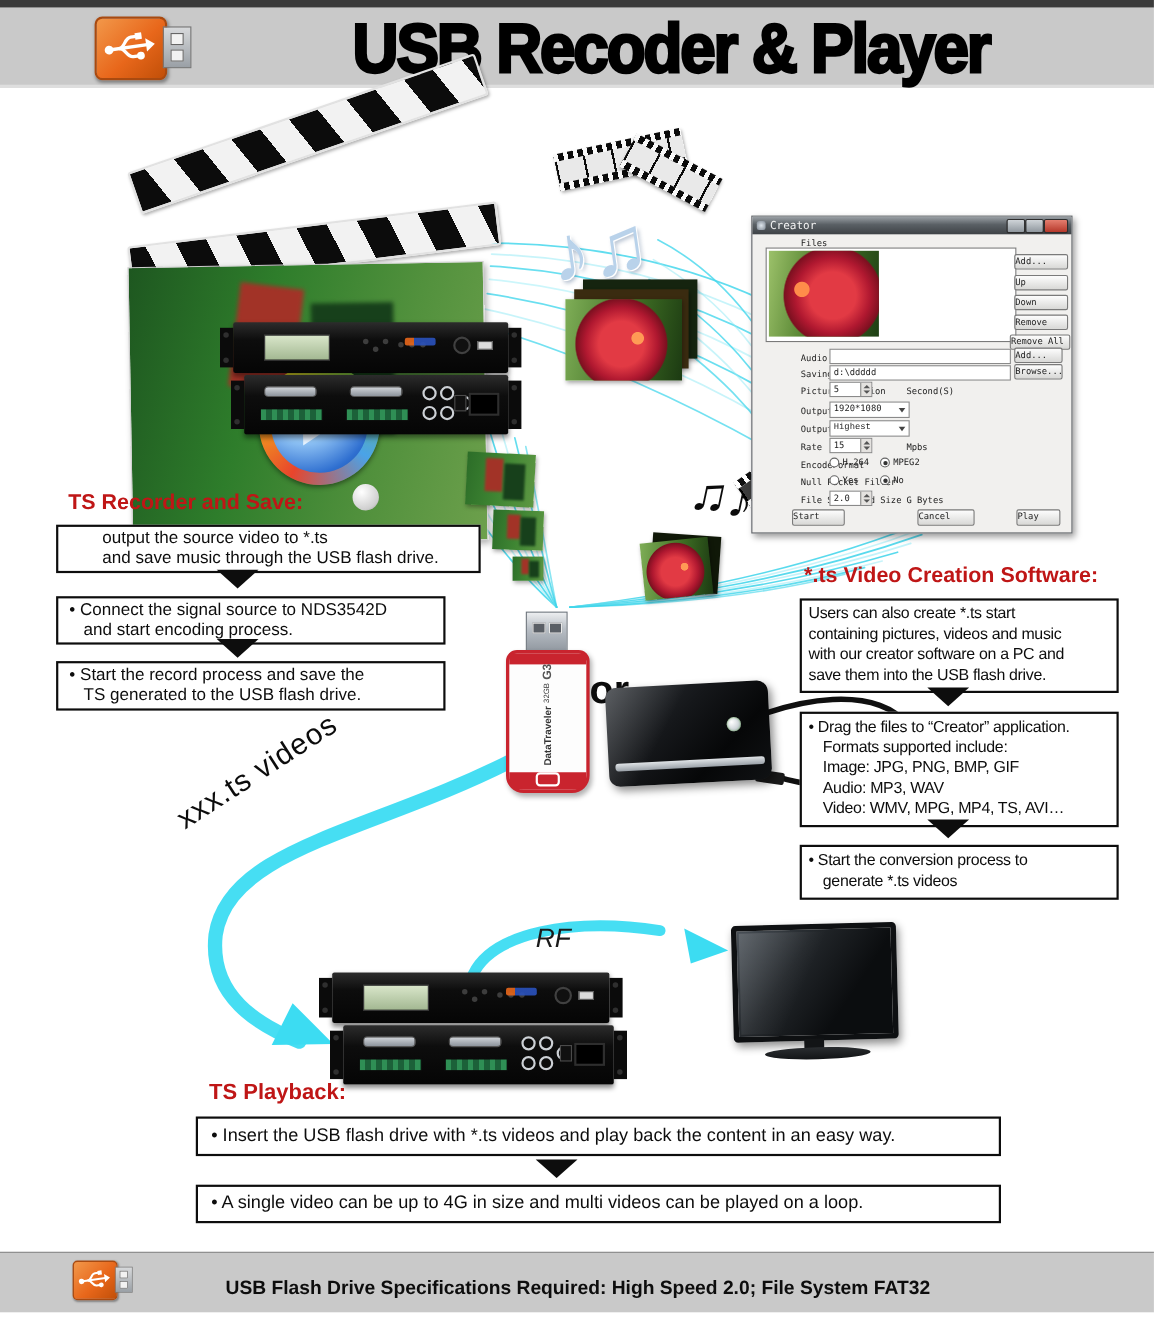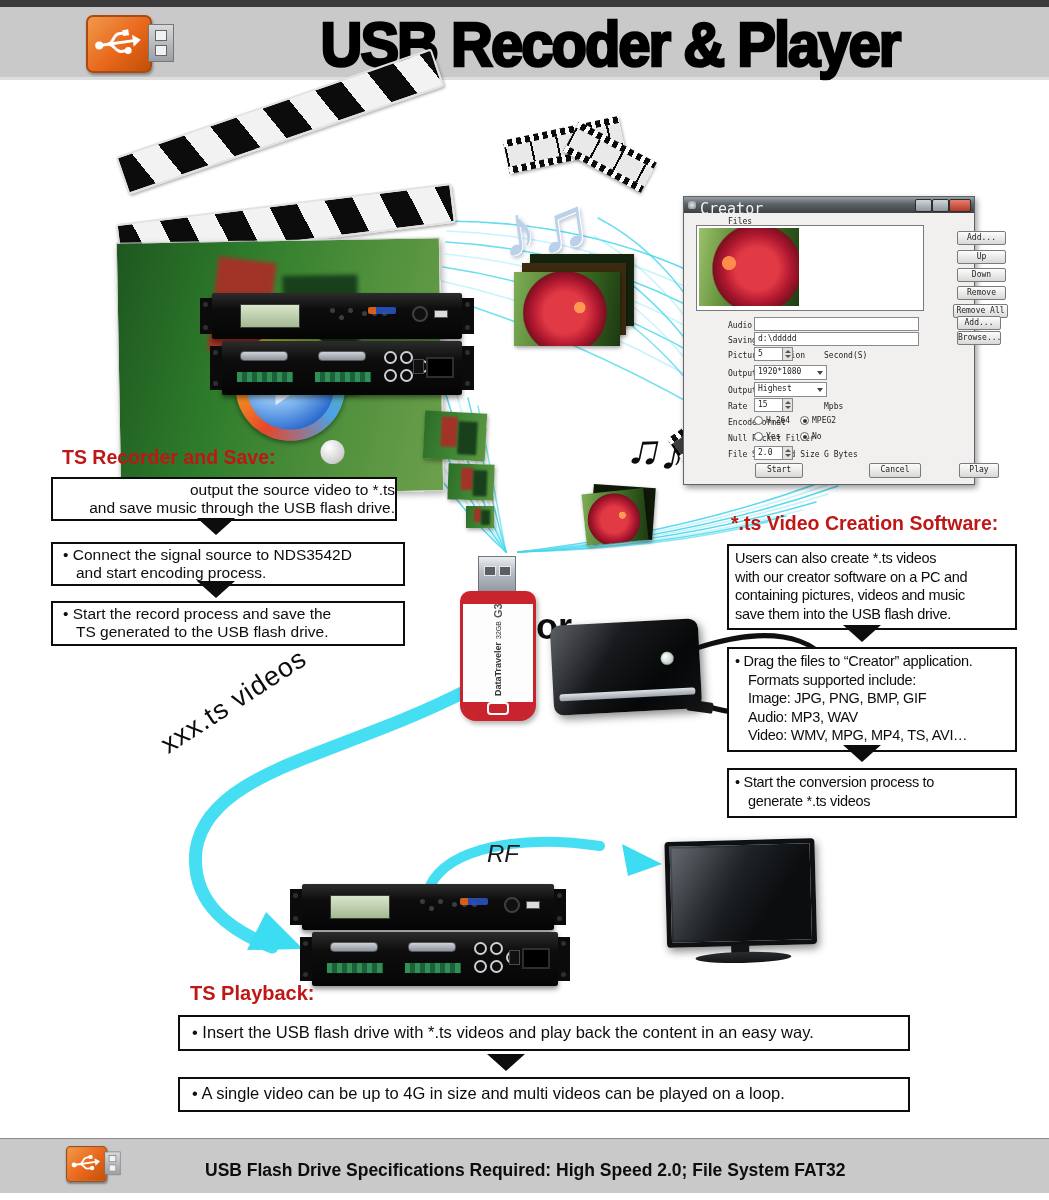--- a/index.html
+++ b/index.html
@@ -23,43 +23,43 @@
   .usbicon .plug i{position:absolute;left:6px;width:10px;height:9px;background:#f2f2f2;border:1px solid #666;}
   .usbicon .plug i.h1{top:5px;} .usbicon .plug i.h2{top:20px;}
   .usbicon svg{position:absolute;left:6px;top:9px;}
   .usbicon.small{transform:scale(.62);transform-origin:top left;}
 
   
   .red-h{font-size:19.5px;font-weight:700;color:#bf1616;}
 
   
   .ibox{border:2px solid #0d0d0d;background:#fff;font-size:15.5px;line-height:17.5px;color:#0d0d0d;}
-  .ibox.center{text-align:right;}
+  .ibox.center{text-align:left;padding-left:40px;}
   .ibox .ln{display:block;white-space:nowrap;}
   .ibox .ind{padding-left:13px;}
   .rbox{font-size:14.5px;letter-spacing:-.3px;line-height:18.5px;padding:3px 6px;}
   .pbox{font-size:16.5px;line-height:30px;padding-left:12px;}
   .darr{width:0;height:0;border-left:19px solid transparent;border-right:19px solid transparent;border-top:17px solid #0d0d0d;}
 
   
   .cwin{left:683px;top:196px;width:290px;height:287px;background:#f1f0ee;border:1px solid #5f6368;
         box-shadow:2px 3px 6px rgba(0,0,0,.4);font-family:"DejaVu Sans Mono",monospace;font-size:8px;color:#222;z-index:6;}
   .cwin .tbar{position:absolute;left:0;top:0;right:0;height:16px;background:linear-gradient(180deg,#9aa0a5,#5a6065 45%,#3e4246);}
   .cwin .tbar .ticon{position:absolute;left:4px;top:4px;width:8px;height:8px;background:radial-gradient(circle,#dfe6ec,#7d8691);border-radius:2px;}
-  .cwin .ttl{position:absolute;left:16px;top:3px;color:#f3f3f3;font-size:15px;}
+  .cwin .ttl{position:absolute;left:16px;top:3px;color:#f3f3f3;font-size:10px;}
   .cwin .wbtn{position:absolute;top:2px;height:11px;border:1px solid #2d2d2d;border-radius:2px;background:linear-gradient(180deg,#cfd4d8,#8f979e);}
   .cwin .wmin{right:42px;width:15px;} .cwin .wmax{right:25px;width:15px;}
   .cwin .wclose{right:3px;width:20px;background:linear-gradient(180deg,#e57e6f,#b5382a);}
   .cwin .lbl{position:absolute;white-space:nowrap;padding-left:28px;}
   .cwin .listbox{position:absolute;left:12px;top:28px;width:226px;height:84px;background:#fff;border:1px solid #7a7a7a;}
   .cwin .flower-thumb{position:absolute;left:2px;top:2px;width:100px;height:78px;
         background:radial-gradient(circle at 30% 45%,#ff8c4a 0 8%,transparent 9%),
                    radial-gradient(circle at 58% 52%,#e23a44 0 30%,#b01830 48%,#7c1020 62%,transparent 64%),
                    linear-gradient(100deg,#9cc16a,#4a7a28 45%,#1e3f14);}
-  .cwin .btn{position:absolute;height:12px;background:linear-gradient(180deg,#fdfdfd,#d8d8d6);border:1px solid #7a7a7a;border-radius:2px;text-align:center;line-height:11px;margin-left:35px;}
+  .cwin .btn{position:absolute;height:12px;background:linear-gradient(180deg,#fdfdfd,#d8d8d6);border:1px solid #7a7a7a;border-radius:2px;text-align:left;line-height:11px;}
   .cwin .field{position:absolute;height:12px;background:#fff;border:1px solid #8a8a8a;line-height:11px;padding-left:3px;white-space:nowrap;overflow:hidden;}
   .cwin .spin{position:absolute;width:34px;height:12px;background:#fff;border:1px solid #8a8a8a;line-height:11px;padding-left:3px;}
   .cwin .spin .ud{position:absolute;right:0;top:0;width:9px;height:100%;background:#e4e2df;border-left:1px solid #8a8a8a;}
   .cwin .spin .ud:before{content:"";position:absolute;left:2px;top:2px;border-left:3px solid transparent;border-right:3px solid transparent;border-bottom:3px solid #555;}
   .cwin .spin .ud:after{content:"";position:absolute;left:2px;bottom:2px;border-left:3px solid transparent;border-right:3px solid transparent;border-top:3px solid #555;}
   .cwin .dd{position:absolute;width:68px;height:13px;background:#fff;border:1px solid #8a8a8a;line-height:12px;padding-left:3px;}
   .cwin .dd:after{content:"";position:absolute;right:3px;top:5px;border-left:3.5px solid transparent;border-right:3.5px solid transparent;border-top:4px solid #444;}
   .cwin .radio{position:absolute;display:flex;align-items:center;gap:3px;white-space:nowrap;}
   .cwin .radio i{width:7px;height:7px;border:1px solid #666;border-radius:50%;background:#fff;display:inline-block;position:relative;}
   .cwin .radio.sel i:after{content:"";position:absolute;left:1.5px;top:1.5px;width:4px;height:4px;border-radius:50%;background:#333;}
@@ -349,21 +349,21 @@
     <span class="btn" style="left:238px;top:134px;width:42px;">Browse...</span>
 
     <span class="lbl" style="left:16px;top:154px;">Picture Duration</span>
     <span class="spin" style="left:70px;top:150px;"><span>5</span><span class="ud"></span></span>
     <span class="lbl" style="left:112px;top:154px;">Second(S)</span>
 
     <span class="lbl" style="left:16px;top:172px;">Output Size</span>
     <span class="dd" style="left:70px;top:168px;">1920*1080</span>
 
     <span class="lbl" style="left:16px;top:189px;">Output Quality</span>
-    <span class="dd" style="left:70px;top:185px;">Highest</span>
+    <span class="dd" style="left:70px;top:185px;font-family:Liberation Mono, monospace;">Highest</span>
 
     <span class="lbl" style="left:16px;top:205px;">Rate</span>
     <span class="spin" style="left:70px;top:201px;"><span>15</span><span class="ud"></span></span>
     <span class="lbl" style="left:112px;top:205px;">Mpbs</span>
 
     <span class="lbl" style="left:16px;top:221px;">EncodeFormat</span>
     <span class="radio" style="left:70px;top:219px;">
         <i></i>
         <span>H.264</span>
       </span>
@@ -402,23 +402,23 @@
     <span class="ln ind">and start encoding process.</span>
   </div>
   <div class="abs darr" style="left:197px;top:581px;z-index:4"></div>
   <div class="abs ibox" style="left:51px;top:601px;width:340px;height:39px;padding:2px 0 0 10px;z-index:4">
     <span class="ln">• Start the record process and save the</span>
     <span class="ln ind">TS generated to the USB flash drive.</span>
   </div>
 
   <div class="abs red-h" style="left:731px;top:512px;z-index:4">*.ts Video Creation Software:</div>
   <div class="abs ibox rbox" style="left:727px;top:544px;width:274px;height:76px;z-index:4">
-    <span class="ln">Users can also create *.ts videos</span>
+    <span class="ln">Users can also create *.ts start</span>
+    <span class="ln">containing pictures, videos and music</span>
     <span class="ln">with our creator software on a PC and</span>
-    <span class="ln">containing pictures, videos and music</span>
     <span class="ln">save them into the USB flash drive.</span>
   </div>
   <div class="abs darr" style="left:843px;top:625px;z-index:4"></div>
   <div class="abs ibox rbox" style="left:727px;top:647px;width:274px;height:95px;z-index:4">
     <span class="ln">• Drag the files to “Creator” application.</span>
     <span class="ln ind">Formats supported include:</span>
     <span class="ln ind">Image: JPG, PNG, BMP, GIF</span>
     <span class="ln ind">Audio: MP3, WAV</span>
     <span class="ln ind">Video: WMV, MPG, MP4, TS, AVI…</span>
   </div>

